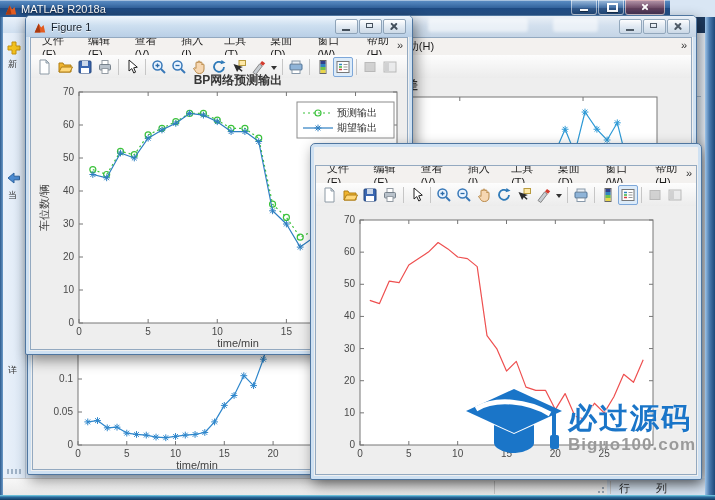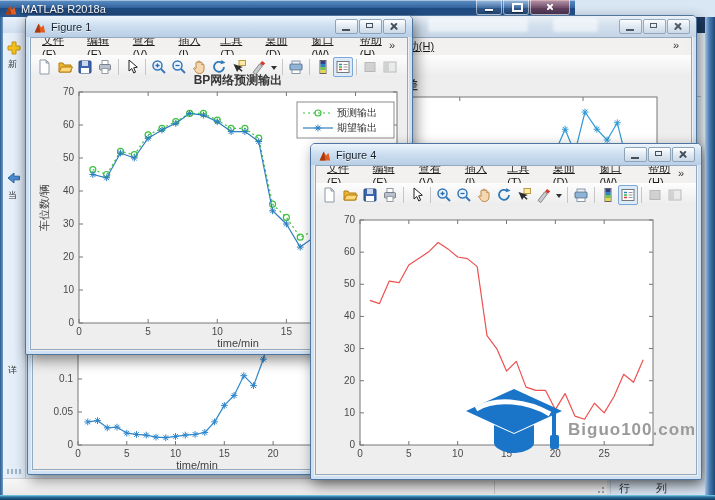--- a/index.html
+++ b/index.html
@@ -1,19 +1,19 @@
 <!DOCTYPE html>
 <html><head>
 <meta charset="utf-8">
 <style>
   html,body{margin:0;padding:0;background:#222;}
   #screen{position:relative;width:715px;height:500px;overflow:hidden;
     font-family:"Liberation Sans",sans-serif;background:#d9e6f4;cursor:default;}
   
-  .mtitlebar{position:absolute;left:0;top:0;width:575px;height:17px;z-index:0;
+  .mtitlebar{position:absolute;left:0;top:0;width:670px;height:17px;z-index:0;
     background:linear-gradient(#5d8fc6 0%,#34659f 45%,#1f4c85 50%,#2a578f 100%);
     box-shadow:inset 0 1px 0 rgba(255,255,255,.45);display:flex;align-items:center;}
   .mtitle-text{color:#fff;font-size:11px;margin-left:4px;text-shadow:0 1px 2px rgba(0,0,0,.6);}
   .mtitle-logo{width:13px;height:13px;margin-left:4px;display:inline-block;}
   .mwbtns{position:absolute;right:5px;top:0;display:flex;gap:1px;}
   .mwb{width:24px;height:14px;background:linear-gradient(rgba(255,255,255,.4),rgba(255,255,255,.12) 45%,rgba(0,0,0,.12));
     border:1px solid rgba(255,255,255,.55);border-top:none;border-radius:0 0 3px 3px;position:relative;}
   .mwb.cls{width:38px;background:linear-gradient(rgba(255,160,150,.55),rgba(200,60,50,.45) 50%,rgba(120,10,10,.4));}
   .mwb.min::after{content:"";position:absolute;left:8px;bottom:3px;width:8px;height:2px;background:#fff;box-shadow:0 1px 1px rgba(0,0,0,.5);}
   .mwb.max::after{content:"";position:absolute;left:8px;top:3px;width:7px;height:5px;border:2px solid #fff;box-shadow:0 1px 1px rgba(0,0,0,.4);}
@@ -59,22 +59,22 @@
   .tb-icon{width:13px;height:13px;margin-left:7px;}
   .tb-title{font-size:11px;color:#16202c;margin-left:5px;text-shadow:0 1px 0 rgba(255,255,255,.8);}
   .wbtns{position:absolute;right:6px;top:3px;display:flex;gap:1px;}
   .wb{width:21px;height:13px;background:linear-gradient(#ffffff,#e4ecf4 45%,#ccd9e6);
     border:1px solid #8ea3b8;border-radius:2px;position:relative;}
   .wb.min::after{content:"";position:absolute;left:6px;bottom:2px;width:8px;height:2px;background:#44505c;}
   .wb.max::after{content:"";position:absolute;left:6px;top:3px;width:7px;height:5px;border:1.5px solid #44505c;box-sizing:border-box;}
   .wb.cls::before,.wb.cls::after{content:"";position:absolute;left:9px;top:2px;width:1.8px;height:8.5px;background:#44505c;border-radius:1px;}
   .wb.cls::before{transform:rotate(45deg);} .wb.cls::after{transform:rotate(-45deg);}
   .client{position:absolute;left:4px;top:21px;right:4px;bottom:4px;background:#f0f0f0;border:1px solid #93a9c0;overflow:hidden;}
-  .menubar{position:absolute;left:0;top:0;right:8px;height:17px;background:#f3f1ef;border-bottom:1px solid #dcdcdc;
-    display:flex;align-items:center;font-size:11px;color:#1c1c1c;padding-left:4px;text-decoration:underline;}
+  .menubar{position:absolute;left:0;top:0;right:0;height:17px;background:#f3f1ef;border-bottom:1px solid #dcdcdc;
+    display:flex;align-items:center;font-size:11px;color:#1c1c1c;padding-left:4px;}
   .menu-item{padding:1px 7px;}
   .menu-more{position:absolute;right:4px;top:1px;font-size:11px;color:#333;}
   .toolbar{position:absolute;left:0;top:17px;right:0;height:23px;
     background:linear-gradient(#fdfdfd,#ececec);border-bottom:1px solid #cfcfcf;
     display:flex;align-items:center;padding-left:4px;}
   .tbi{width:18px;height:18px;display:inline-flex;align-items:center;justify-content:center;border:1px solid transparent;}
   .tbi.pressed{background:#dcebf9;border:1px solid #7da7d9;border-radius:2px;}
   .tbi.dim{opacity:.55;filter:grayscale(.8);}
   .tbi.caret{width:8px;}
   .tbsep{width:1px;height:16px;background:#c6c6c6;margin:0 3px;}
@@ -620,32 +620,20 @@
             <text x="306" y="38" class="legend-label">预测输出</text>
             <line x1="272" y1="50" x2="302" y2="50" stroke="#2e7fc1" stroke-width="1.2"></line>
             <path d="M283.6 50L290.4 50M287 46.6L287 53.4M284.6 47.6L289.4 52.4M284.6 52.4L289.4 47.6" stroke="#2e7fc1" stroke-width="1" fill="none"></path>
             <text x="306" y="53" class="legend-label">期望输出</text>
           </svg>
       </div>
     </div>
   </div>
 
   <div class="figwin" id="fig4" style="left:310px;top:143px;width:390px;height:335px;z-index:3;">
-    <div class="tb">
-      <span class="tb-icon"><svg width="13" height="13" viewBox="0 0 16 16">
-            <path d="M2 14 L7 3 L10 8 L13 5 L15 14 Z" fill="#e35c20"></path>
-            <path d="M2 14 L7 3 L9.2 14 Z" fill="#a93a10"></path>
-          </svg></span>
-      <span class="tb-title">Figure 4</span>
-      <span class="wbtns">
-        <span class="wb min"></span>
-        <span class="wb max"></span>
-        <span class="wb cls"></span>
-      </span>
-    </div>
     <div class="client">
       <div class="menubar">
           <span class="menu-item">文件(F)</span>
           <span class="menu-item">编辑(E)</span>
           <span class="menu-item">查看(V)</span>
           <span class="menu-item">插入(I)</span>
           <span class="menu-item">工具(T)</span>
           <span class="menu-item">桌面(D)</span>
           <span class="menu-item">窗口(W)</span>
           <span class="menu-item">帮助(H)</span>
@@ -825,17 +813,18 @@
 
   <div id="watermark">
     <svg width="96" height="84" viewBox="0 0 96 84">
       <polygon points="48,2 96,24 48,46 0,24" fill="#1a75c8"></polygon>
       <path d="M10 22 C30 10 62 14 84 27" stroke="#fff" stroke-width="5" fill="none"></path>
       <path d="M28 38 L28 56 C28 62 40 66 48 66 C56 66 68 62 68 56 L68 38 L48 47 Z" fill="#1a75c8"></path>
       <path d="M88 26 L88 48" stroke="#1a75c8" stroke-width="4"></path>
       <rect x="84" y="48" width="9" height="14" rx="2" fill="#1a75c8"></rect>
     </svg>
     <div class="wm-text">
+      <div class="wm-brand">必过源码</div>
       <div class="wm-domain">Biguo100.com</div>
     </div>
   </div>
 
 </div>
 
 </body></html>

